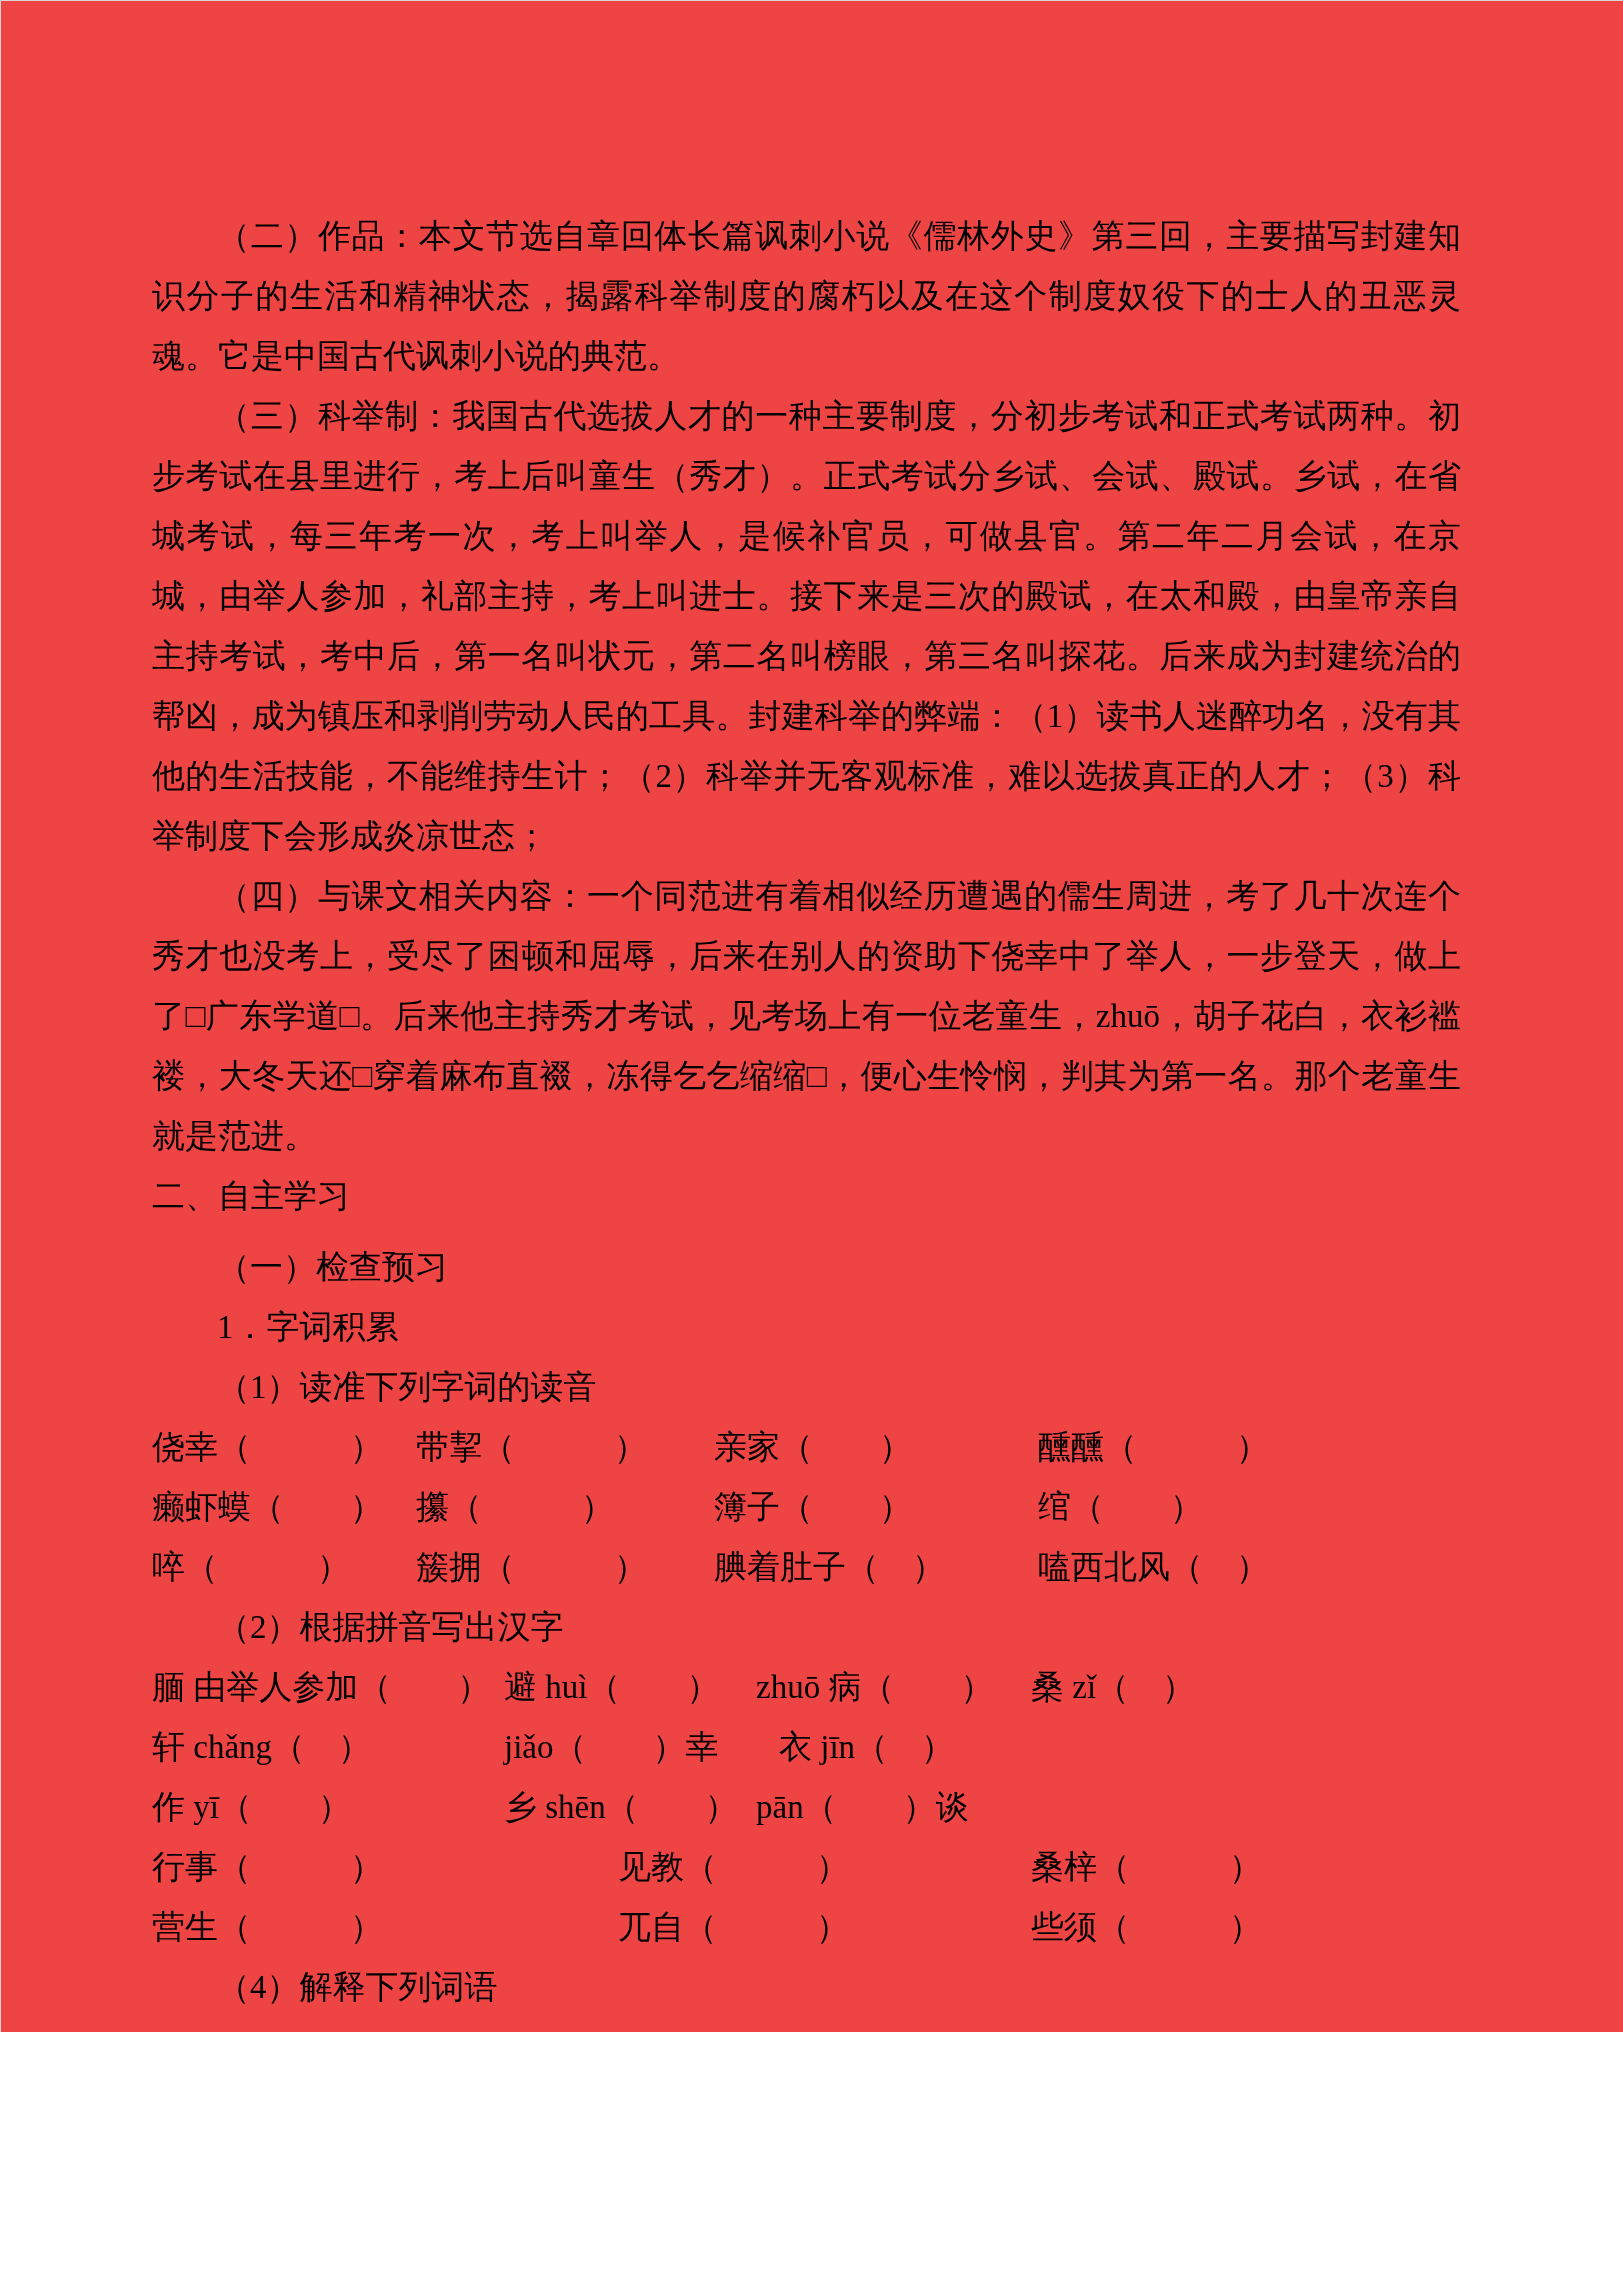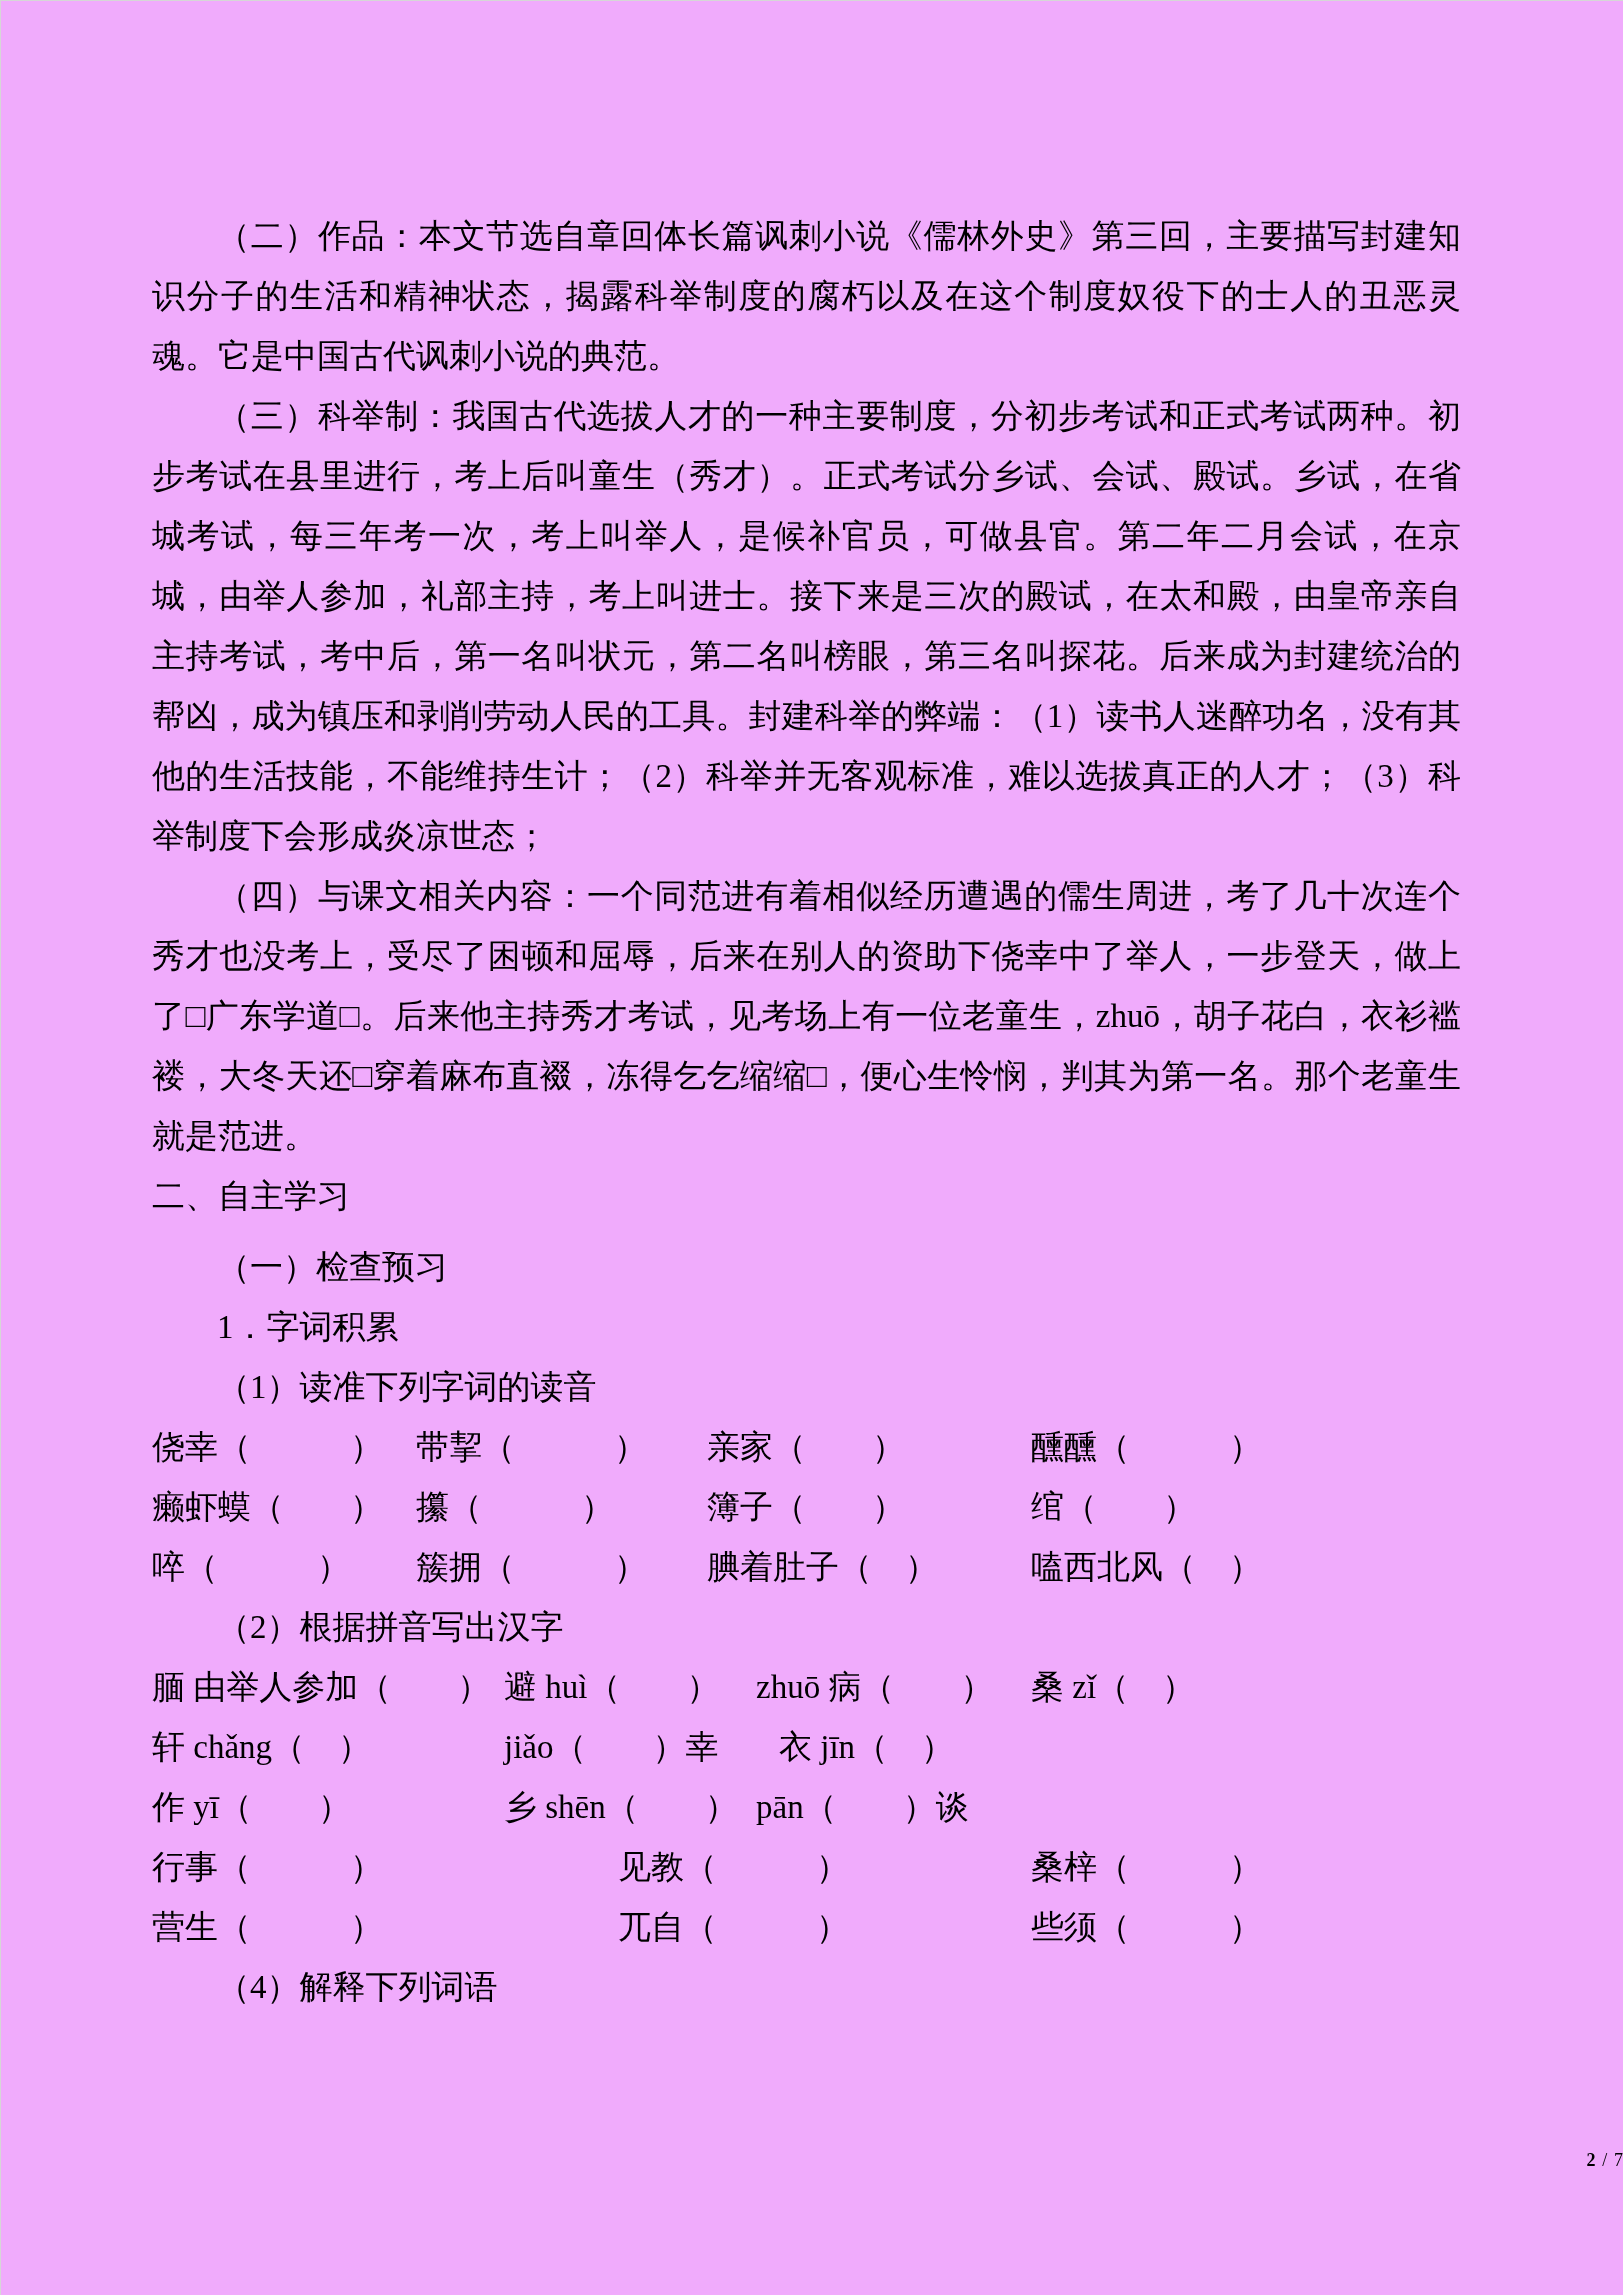--- a/index.html
+++ b/index.html
@@ -1,20 +1,20 @@
 <!DOCTYPE html>
 <html style="font-size:11px"><head>
 <meta charset="utf-8">
 <style>
   html,body{margin:0;padding:0;background:#ffffff;}
   .page{
     position:relative;
     width:1623px;
-    height:2295px;
-    background:#f0abfc;
+    height:2032px;
+    background:#ef4444;
     color:#000;
     font-family:"Liberation Serif","DejaVu Serif",serif;
     overflow:hidden;
     box-sizing:border-box;
     border-top:1.4px solid #d6d6d6;
     border-left:1.4px solid #d6d6d6;
   }
   .content{
     position:absolute;
     left:151px;
@@ -28,21 +28,21 @@
     text-indent:65px;
     text-align:justify;
   }
   .hline{margin:0;}
   .indent2{text-indent:65px;}
   .sp-before{margin-top:11px;}
   .fill-row{display:flex;}
   .fill-row .cell{flex:0 0 auto;white-space:pre;}
   .q1 .c1{width:264px;}
   .q1 .c2{width:291px;}
-  .q1 .c3{width:324px;}
+  .q1 .c3{width:324px;margin-left:7px;}
   .q2 .c1{width:352px;}
   .q2 .c2{width:252px;}
   .q2 .c3{width:275px;}
   .q3 .c1{width:466px;}
   .q3 .c2{width:413px;}
   .footer{
     position:absolute;
     top:2146px;
     left:0;
     width:100%;

